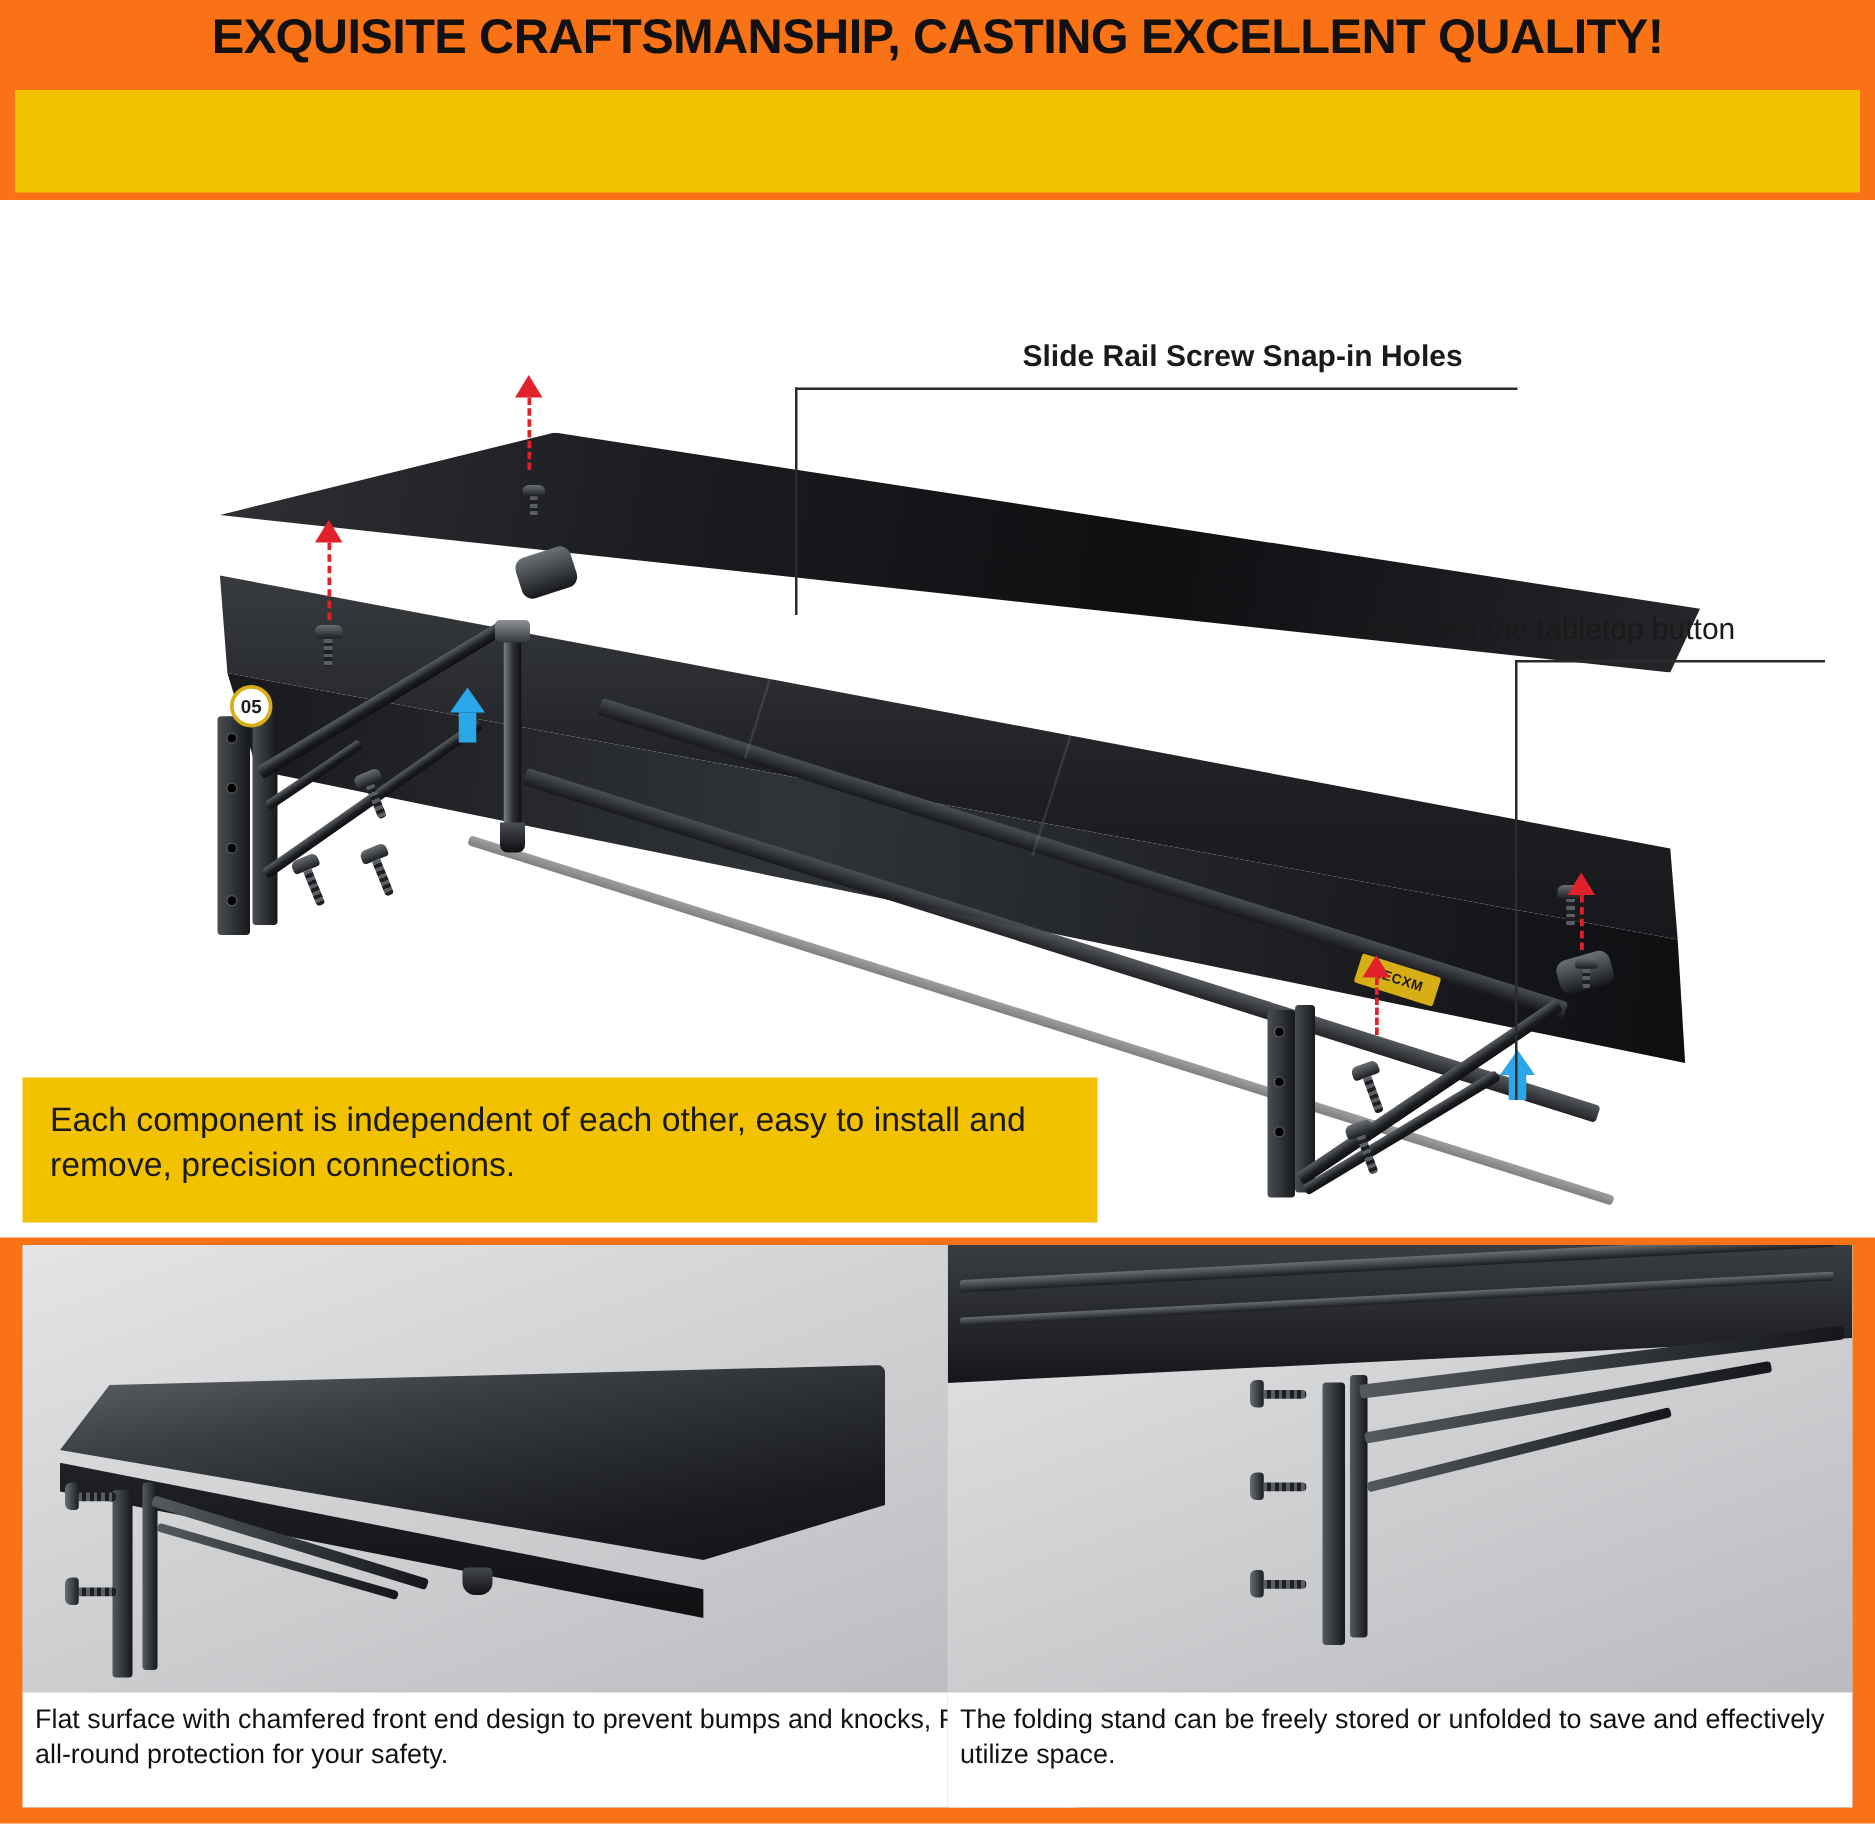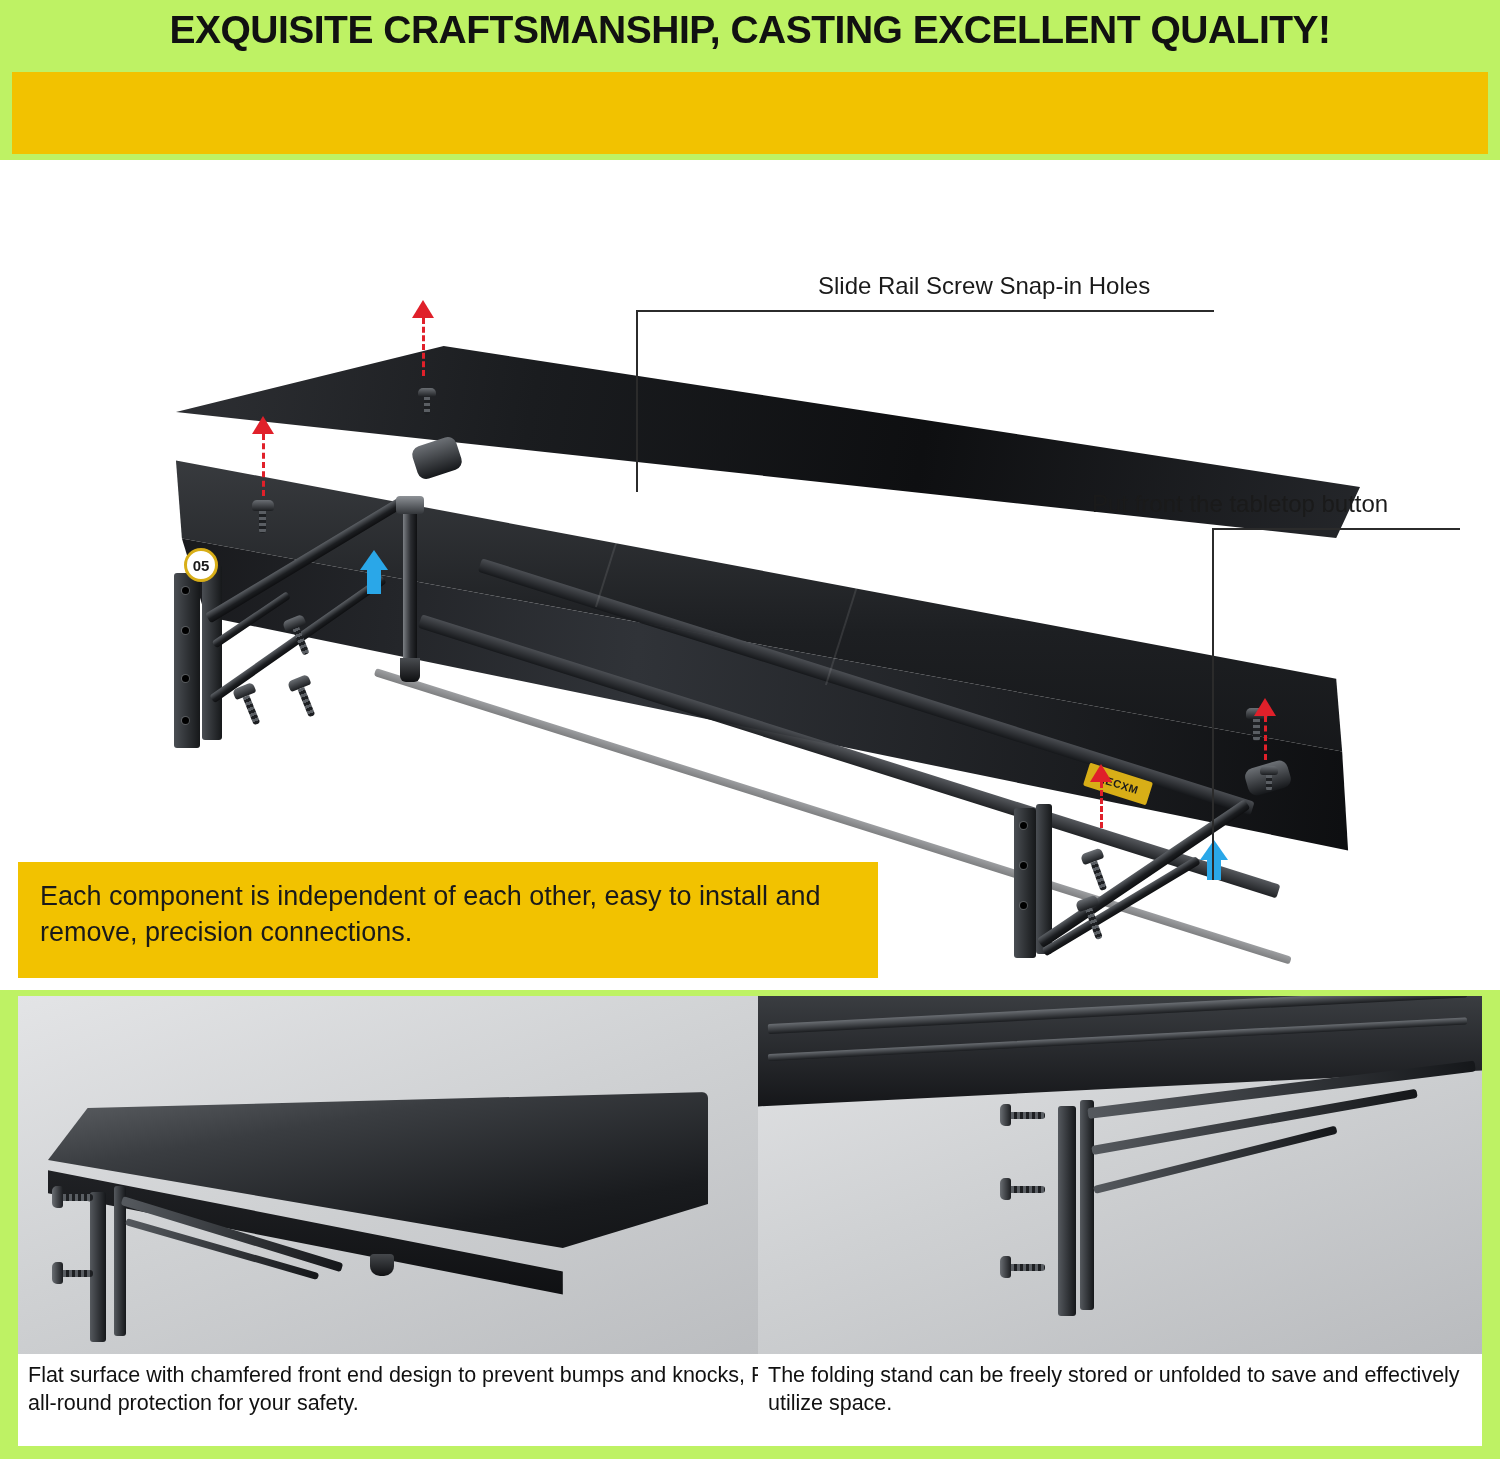--- a/index.html
+++ b/index.html
@@ -5,21 +5,21 @@
   * { box-sizing: border-box; margin: 0; padding: 0; }
   html, body {
     width: 1500px; height: 1459px;
     background: #ffffff;
     font-family: "Liberation Sans", sans-serif;
     overflow: hidden;
   }
   #page {
     position: relative;
     width: 1500px; height: 1459px;
-    background: #bef264;
+    background: #f97316;
   }
 
   
   .headline {
     position: absolute;
     top: 8px; left: 0; width: 1500px;
     text-align: center;
     font-size: 39px;
     font-weight: bold;
     letter-spacing: -0.5px;
@@ -381,21 +381,21 @@
     </div>
 
     <div class="arrow-red" style="left:1090px; top:604px;"></div>
     <div class="dash-red" style="left:1100px; top:622px; height:46px;"></div>
     <div class="arrow-red" style="left:1254px; top:538px;"></div>
     <div class="dash-red" style="left:1264px; top:556px; height:44px;"></div>
 
     <div class="arrow-blue" style="left:1200px; top:680px;"></div>
     <div class="arrow-blue-stem" style="left:1207px; top:700px; height:20px;"></div>
 
-    <div class="callout-text" style="left:818px; top:112px;">Slide Rail Screw Snap-in Holes</div>
+    <div class="callout-text" style="left:818px; top:112px;font-weight:bold;">Slide Rail Screw Snap-in Holes</div>
     <div class="leader leader-h" style="left:636px; top:150px; width:578px;"></div>
     <div class="leader leader-v" style="left:636px; top:150px; height:182px;"></div>
 
     <div class="callout-text" style="left:1092px; top:330px;">Put front the tabletop button</div>
     <div class="leader leader-h" style="left:1212px; top:368px; width:248px;"></div>
     <div class="leader leader-v" style="left:1212px; top:368px; height:352px;"></div>
   </div>
 
   <div class="note-box">
     <div class="note-text">Each component is independent of each other, easy to install and remove, precision connections.</div>

